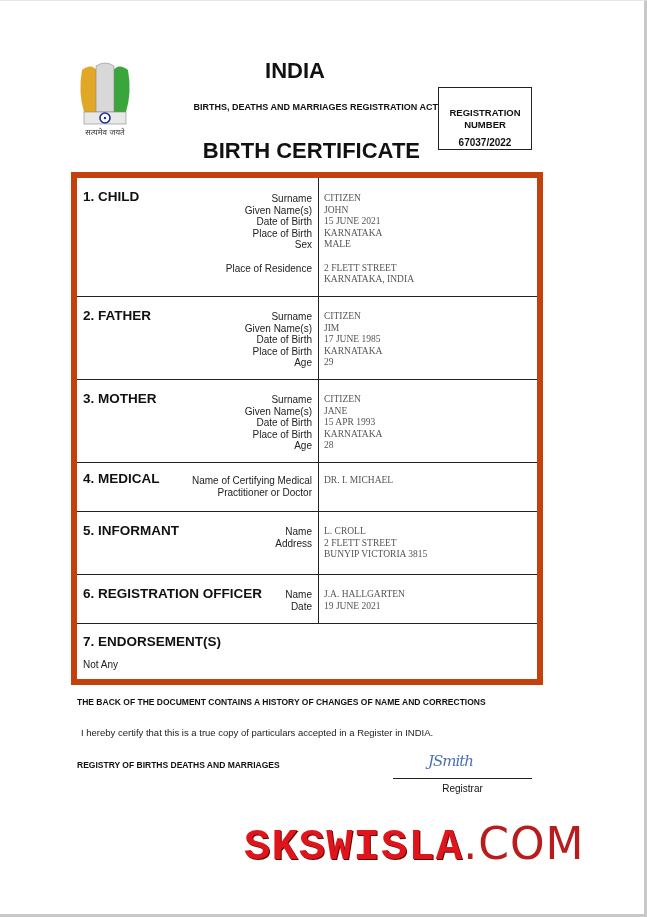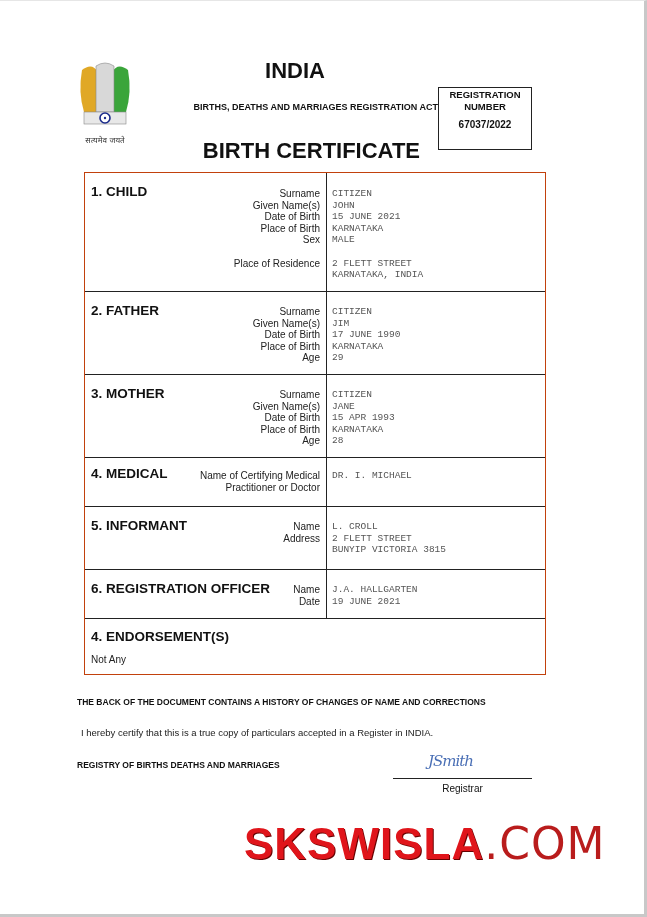--- a/index.html
+++ b/index.html
@@ -2,55 +2,55 @@
 <html><head>
 <meta charset="utf-8">
 <style>
   html, body { margin:0; padding:0; }
   body { width:647px; height:917px; background:#ffffff; position:relative; overflow:hidden;
          font-family:"Liberation Sans", sans-serif; color:#111; }
   .page-frame { position:absolute; left:0; top:0; width:644px; height:913px;
                 border-right:3px solid #c8c8c8; border-bottom:3px solid #c8c8c8; border-top:1px solid #e6e6e6; }
   .emblem { position:absolute; left:74px; top:62px; width:62px; height:76px; }
   .motto { position:absolute; left:74px; top:126px; width:62px; text-align:center; font-size:8px; color:#333;
-           font-family:"DejaVu Sans", sans-serif;margin-top:8px; }
+           font-family:"DejaVu Sans", sans-serif; }
   .country { position:absolute; left:240px; top:58px; width:110px; text-align:center;
              font-weight:bold; font-size:22px; }
   .act { position:absolute; left:168px; top:102px; width:270px; text-align:right;
          font-weight:bold; font-size:9px; }
   .reg-box { position:absolute; left:438px; top:87px; width:92px; height:61px; border:1px solid #222;
              text-align:center; font-weight:bold; font-size:9.5px; line-height:12px; }
-  .reg-box .lbl { margin-top:1px; }
+  .reg-box .lbl { margin-top:19px; }
   .reg-box .num { margin-top:6px; font-size:10px; }
   .cert-title { position:absolute; left:170px; top:138px; width:250px; text-align:right;
                 font-weight:bold; font-size:22px; }
 
-  .table { position:absolute; left:84px; top:172px; width:460px; border:1px solid #c2410c; }
+  .table { position:absolute; left:71px; top:172px; width:460px; border:6px solid #c2410c; }
   .section { position:relative; border-bottom:1px solid #222; }
   .section:last-child { border-bottom:none; }
   .section .divider { position:absolute; left:241px; top:0; bottom:0; border-left:1px solid #222; }
   .sec-title { position:absolute; left:6px; top:11px; font-weight:bold; font-size:13.5px; }
   .fields { position:absolute; left:0; width:235px; text-align:right; font-size:10px; line-height:11.6px; color:#222; }
-  .values { position:absolute; left:247px; font-family:Liberation Mono, monospace; font-size:9.5px;
+  .values { position:absolute; left:247px; font-family:Liberation Serif, serif; font-size:9.5px;
             line-height:11.6px; color:#555; }
   .gap { height:11.6px; }
 
   .s1 { height:118px; } .s2 { height:82px; } .s3 { height:82px; } .s4 { height:48px; }
   .s5 { height:62px; } .s6 { height:48px; } .s7 { height:55px; }
 
   .back-note { position:absolute; left:77px; top:697px; font-weight:bold; font-size:8.5px; }
   .certify { position:absolute; left:81px; top:727px; font-size:9.5px; color:#222; }
   .registry { position:absolute; left:77px; top:760px; font-weight:bold; font-size:8.5px;text-align:right; }
   .signature { position:absolute; left:428px; top:752px; font-family:"DejaVu Serif", serif; font-style:italic;
                font-size:15px; color:#4a6fb5; letter-spacing:-1px; }
   .sig-line { position:absolute; left:393px; top:778px; width:139px; border-top:1px solid #222; }
   .registrar { position:absolute; left:393px; top:783px; width:139px; text-align:center; font-size:10px; }
 
   .watermark { position:absolute; left:244px; top:818px; font-size:44px; font-weight:bold; letter-spacing:1px; }
-  .wm-red { color:#e0151b; font-family:Liberation Sans, sans-serif; text-shadow:1px 1px 0 #600; }
+  .wm-red { color:#e0151b; font-family:Liberation Mono, monospace; text-shadow:1px 1px 0 #600; }
   .wm-blue { color:#b91c1c; font-family:"DejaVu Sans", sans-serif; font-weight:normal; }
 </style>
 </head>
 <body>
 
 <div class="page-frame"></div>
 
 <svg class="emblem" viewBox="0 0 62 76">
   <path d="M8 8 Q18 0 24 10 L24 50 L10 50 Q4 30 8 8Z" fill="#e0a826"></path>
   <path d="M54 8 Q44 0 38 10 L38 50 L52 50 Q58 30 54 8Z" fill="#3aa53a"></path>
@@ -104,21 +104,21 @@
     <div class="fields" style="top:14px">
       <div>Surname</div>
       <div>Given Name(s)</div>
       <div>Date of Birth</div>
       <div>Place of Birth</div>
       <div>Age</div>
     </div>
     <div class="values" style="top:14px">
       <div>CITIZEN</div>
       <div>JIM</div>
-      <div>17 JUNE 1990</div>
+      <div>17 JUNE 1985</div>
       <div>KARNATAKA</div>
       <div>29</div>
     </div>
   </div>
 
   <div class="section s3">
     <div class="divider"></div>
     <div class="sec-title">3. MOTHER</div>
     <div class="fields" style="top:14px">
       <div>Surname</div>
@@ -169,21 +169,21 @@
       <div>Name</div>
       <div>Date</div>
     </div>
     <div class="values" style="top:14px">
       <div>J.A. HALLGARTEN</div>
       <div>19 JUNE 2021</div>
     </div>
   </div>
 
   <div class="section s7">
-    <div class="sec-title" style="top:10px">4. ENDORSEMENT(S)</div>
+    <div class="sec-title" style="top:10px">7. ENDORSEMENT(S)</div>
     <div style="position:absolute;left:6px;top:35px;font-size:10px;color:#222;">Not Any</div>
   </div>
 </div>
 
 <div class="back-note">THE BACK OF THE DOCUMENT CONTAINS A HISTORY OF CHANGES OF NAME AND CORRECTIONS</div>
 <div class="certify">I hereby certify that this is a true copy of particulars accepted in a Register in INDIA.</div>
 <div class="registry">REGISTRY OF BIRTHS DEATHS AND MARRIAGES</div>
 <div class="signature">JSmith</div>
 <div class="sig-line"></div>
 <div class="registrar">Registrar</div>

